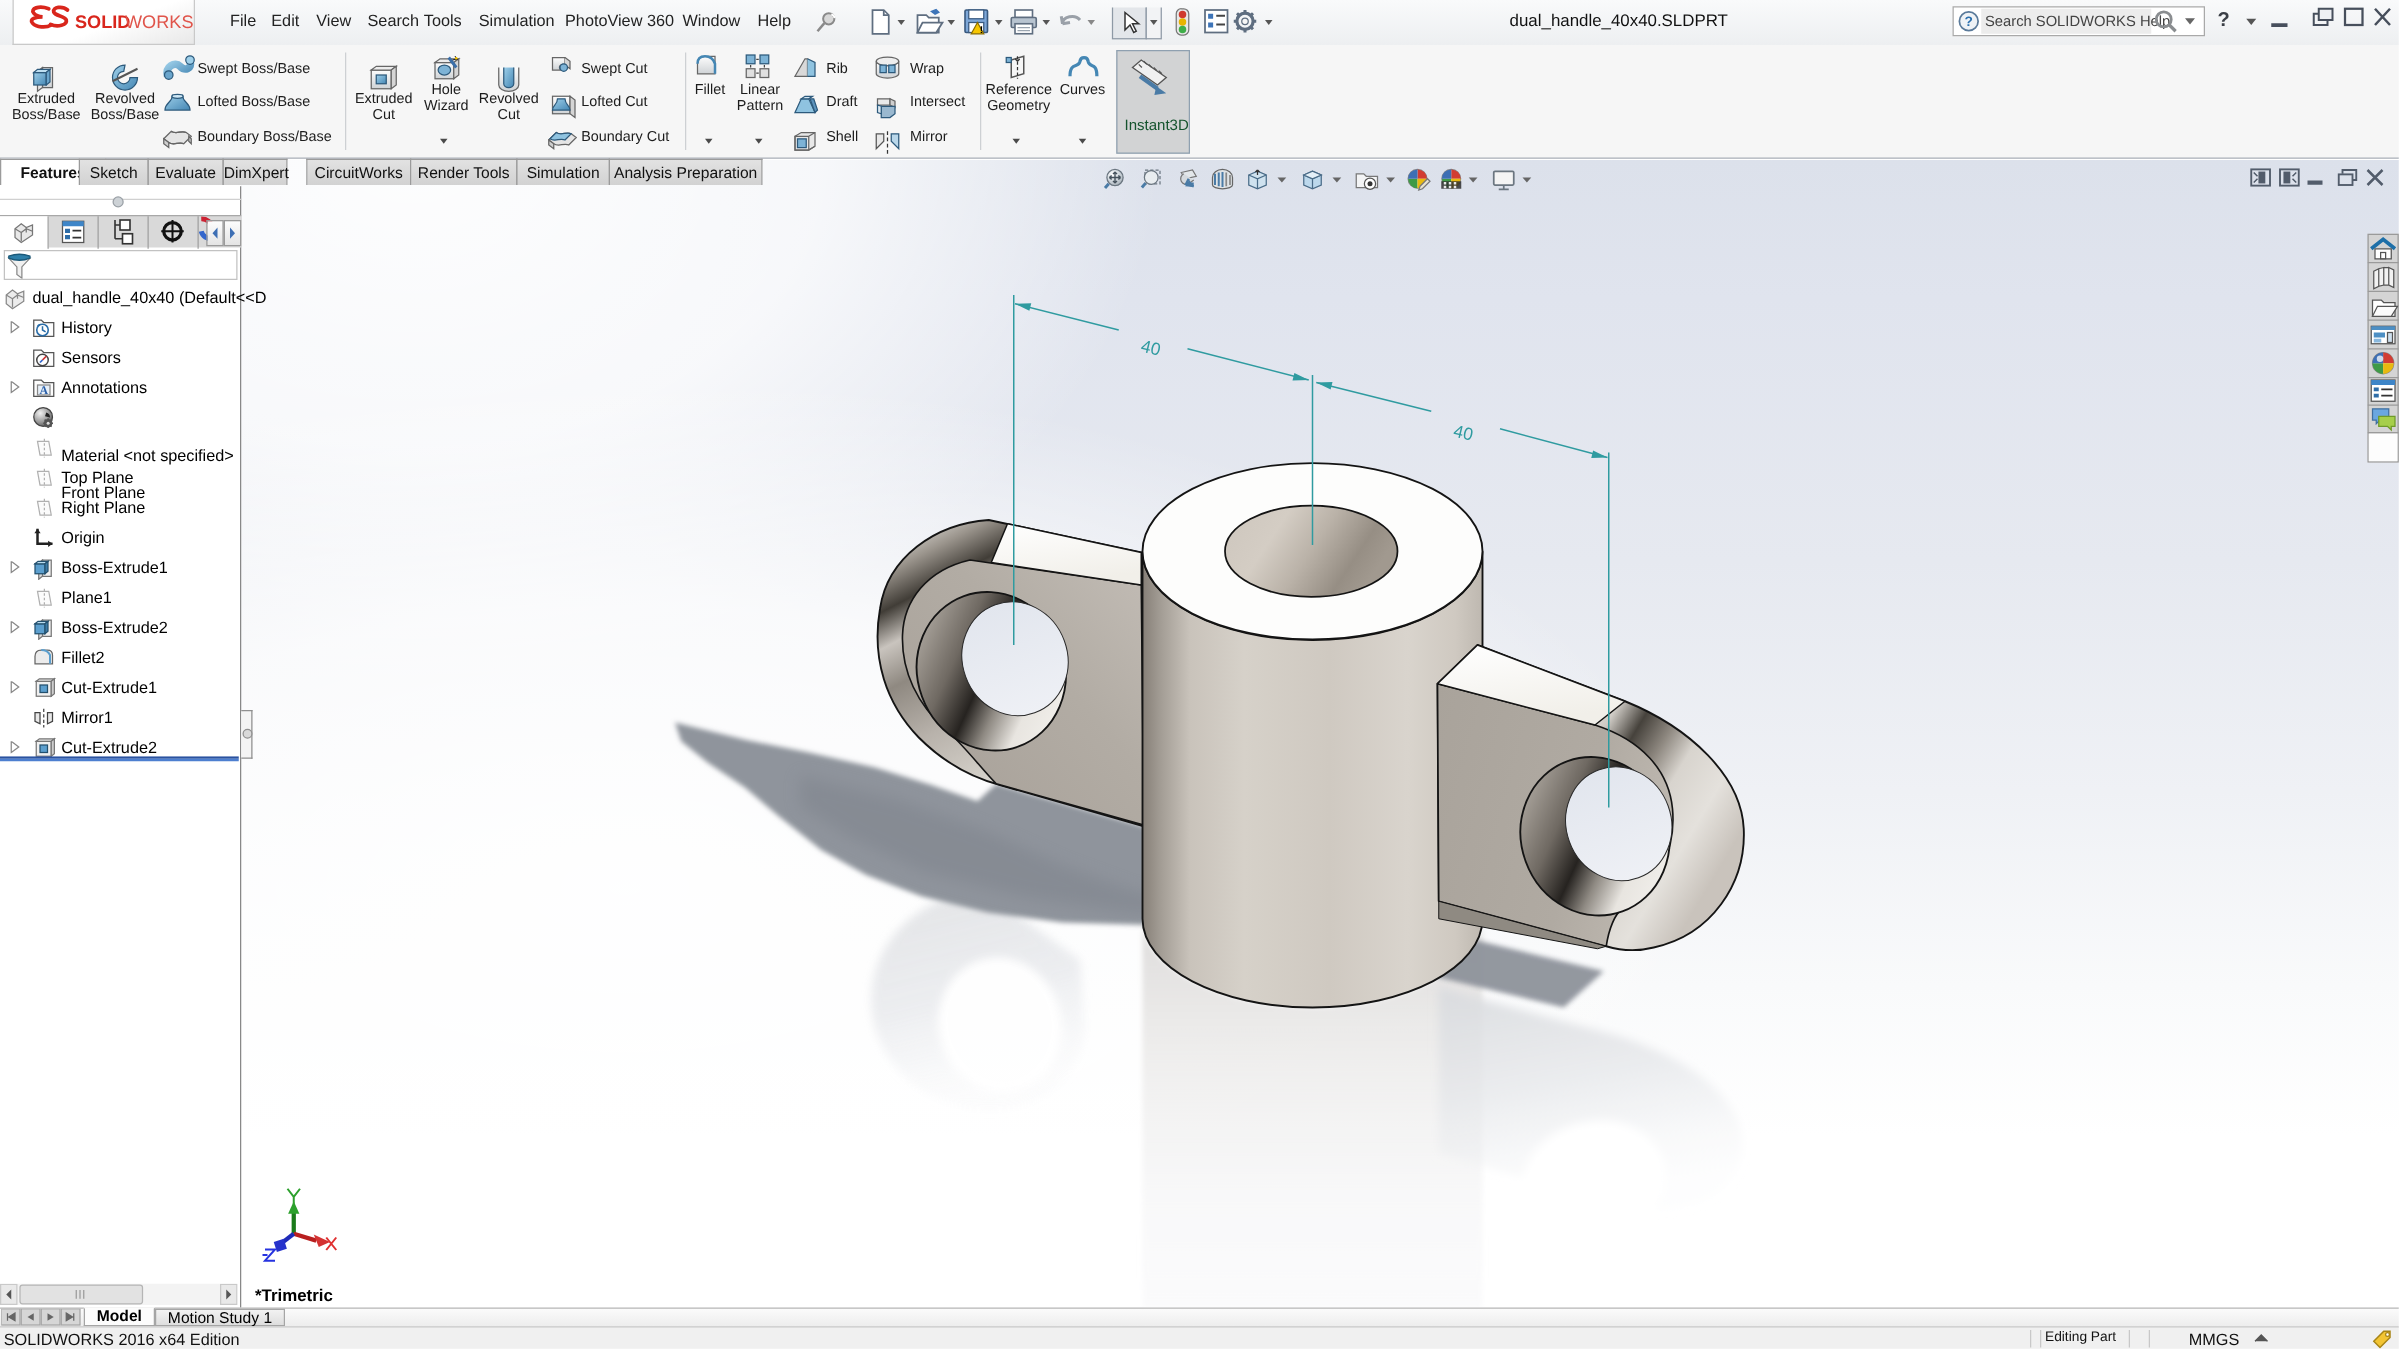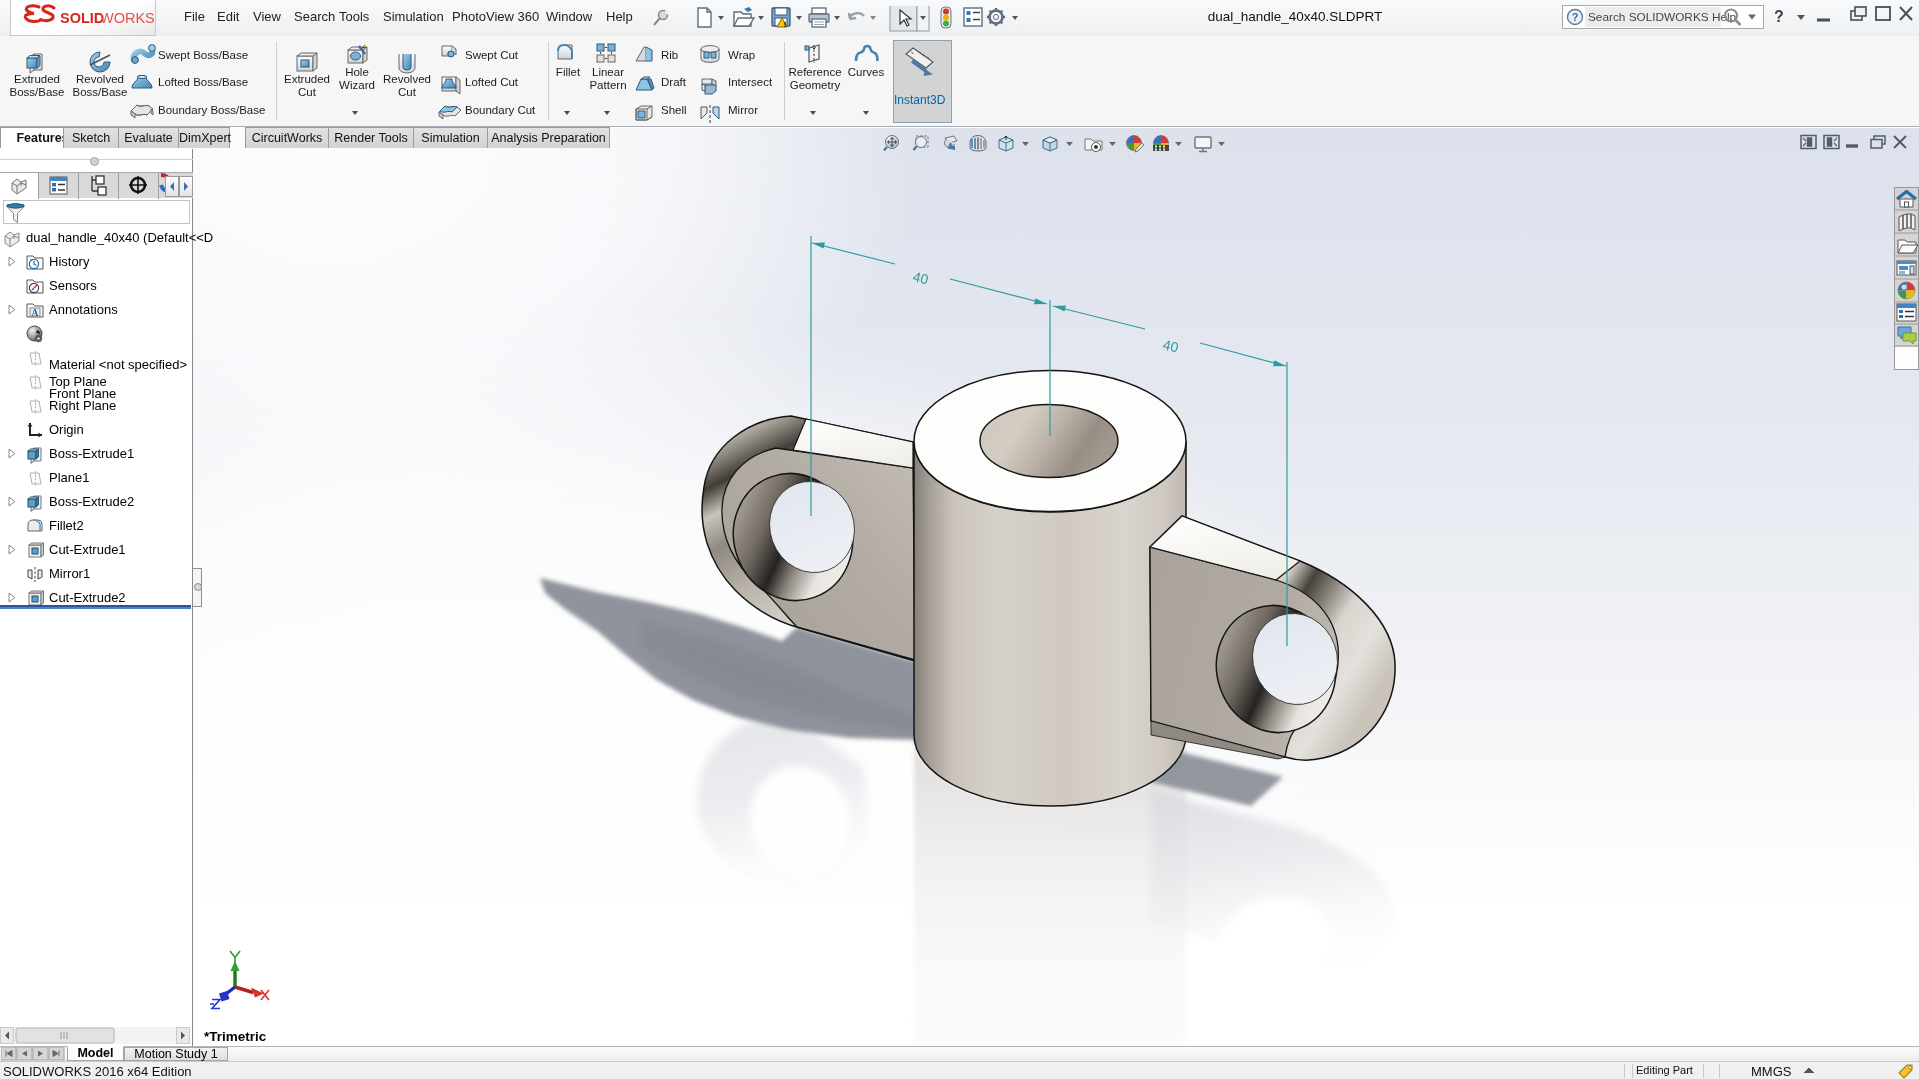--- a/index.html
+++ b/index.html
@@ -184,21 +184,21 @@
 
 <div class="abs" style="left:893px;top:40px;width:59px;height:83px;background:#d2d3d4;border:1px solid #8fa0b0;box-sizing:border-box;">
  <svg width="57" height="50">
       <g transform="translate(12,6)">
   <path d="M6,14 l14,10" stroke="#4a7ba6" stroke-width="3.4"></path>
   <path d="M19,22 l8,5.5 -9.5,1.5 z" fill="#4a7ba6"></path>
   <path d="M0,7 l7,-6 20,14 -7,6 z" fill="#f0f0f0" stroke="#555" stroke-width="1.1"></path>
   <path d="M5,4.5 l2.5,2.5 M9,2 l2.5,2.5 M13,4.5 l2.5,2.5 M17,7 l2.5,2.5 M21,9.5 l2.5,2.5" stroke="#555" stroke-width="1"></path>
  </g>
     </svg>
- <div style="position:absolute;left:0;top:52px;width:100%;text-align:left;font-size:12px;color:#0369a1;">Instant3D</div>
+ <div style="position:absolute;left:0;top:52px;width:100%;text-align:right;font-size:12px;color:#14532d;">Instant3D</div>
 </div>
 
 <svg class="abs" style="left:0;top:36px;" width="960" height="91">
  <defs>
   <linearGradient id="blu" x1="0" y1="0" x2="1" y2="1">
         <stop offset="0" stop-color="#9fd0ea"></stop>
         <stop offset="1" stop-color="#4587b4"></stop>
       </linearGradient>
   <linearGradient id="gry" x1="0" y1="0" x2="0" y2="1">
         <stop offset="0" stop-color="#fdfdfd"></stop>

